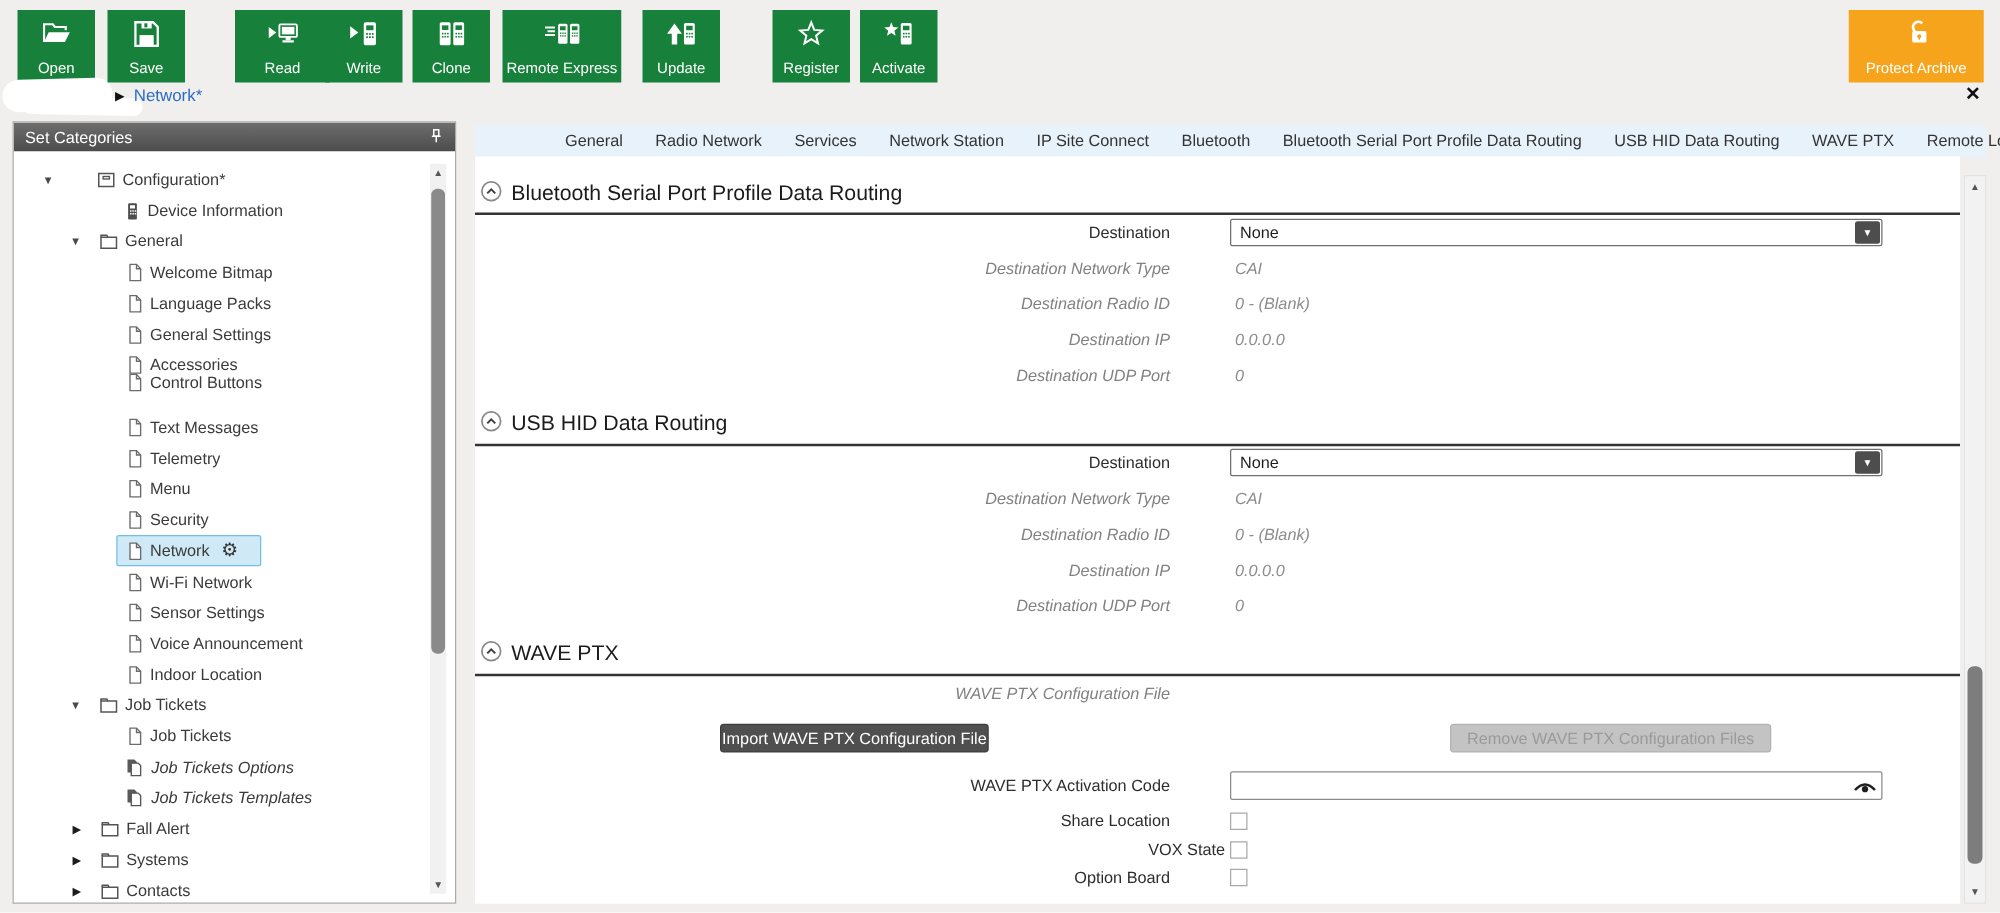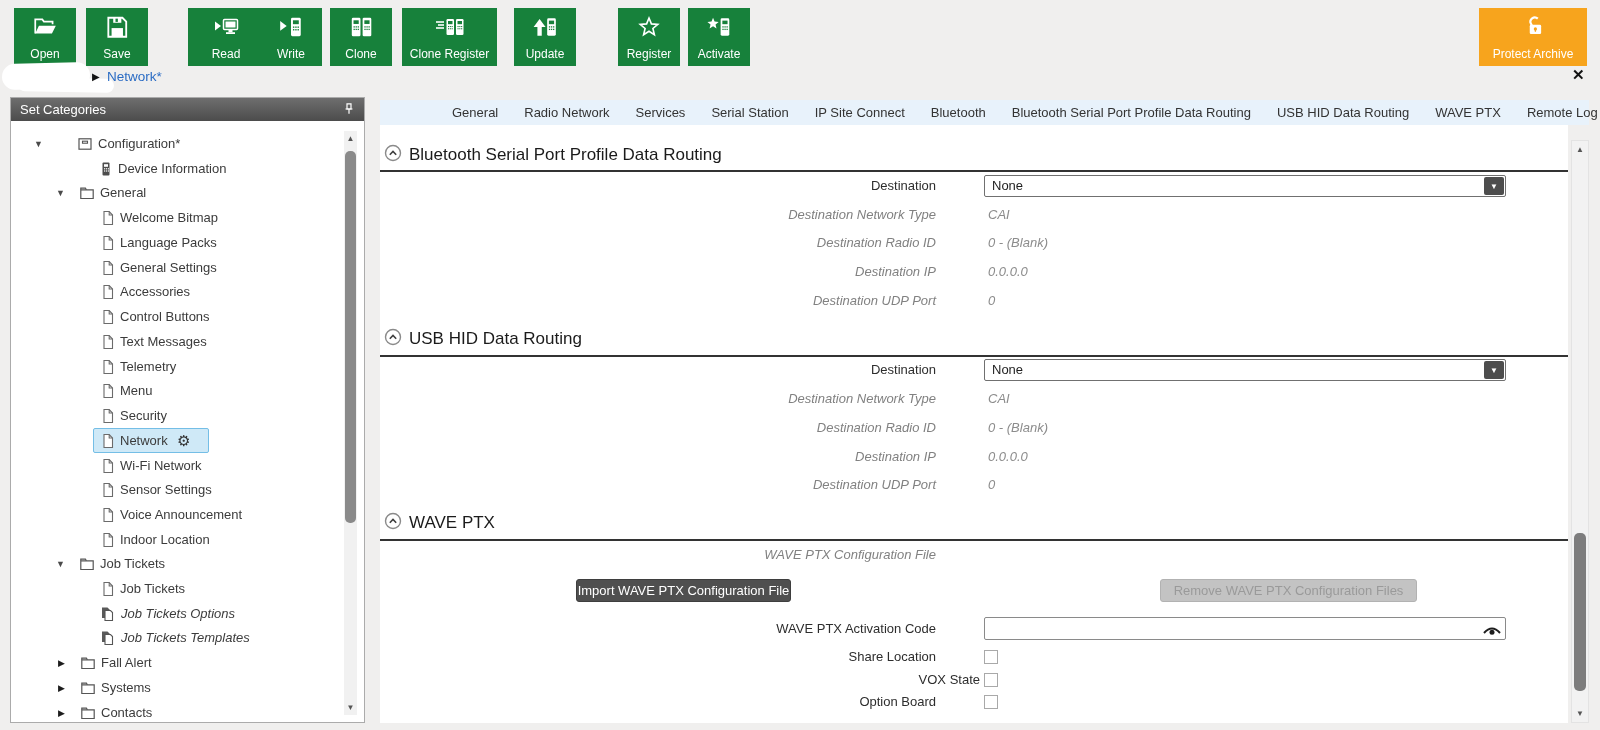--- a/index.html
+++ b/index.html
@@ -176,21 +176,21 @@
           <g fill="#17813B">
             <rect x="22.5" y="11" width="1.1" height="1.1"></rect>
             <rect x="24.3" y="11" width="1.1" height="1.1"></rect>
             <rect x="26.1" y="11" width="1.1" height="1.1"></rect>
             <rect x="22.5" y="13.2" width="1.1" height="1.1"></rect>
             <rect x="24.3" y="13.2" width="1.1" height="1.1"></rect>
             <rect x="26.1" y="13.2" width="1.1" height="1.1"></rect>
           </g>
         </svg>
       </span>
-    <span class="blabel">Clone Register</span>
+    <span class="blabel">Remote Express</span>
   </div>
   <div class="tbtn" style="left:514px;width:62px;">
     <span class="bicon">
         <svg width="26" height="26" viewBox="0 0 24 24">
           <path d="M7 20v-8H3.5L9 4.5 14.5 12H11v8z" fill="#fff" transform="translate(-2,0)"></path>
           <rect x="14" y="4" width="8" height="16" rx="1.2" fill="#fff"></rect>
           <rect x="15.6" y="6.1" width="4.8" height="3.3" fill="#17813B"></rect>
           <g fill="#17813B">
             <rect x="15.6" y="11.3" width="1.2" height="1.2"></rect>
             <rect x="17.5" y="11.3" width="1.2" height="1.2"></rect>
@@ -308,21 +308,21 @@
           </svg></span>
       <span class="tl" style="left:109px;">General Settings</span>
     </div>
     <div class="trow" style="top:182px;">
       <span class="ti" style="left:89px;"><svg width="16" height="16" viewBox="0 0 16 16">
             <path d="M4 1.5h5.2L12.5 5v9.5H4z" fill="#fff" stroke="#6b6b6b" stroke-width="1.1"></path>
             <path d="M9.2 1.5V5h3.3" fill="none" stroke="#6b6b6b" stroke-width="1.1"></path>
           </svg></span>
       <span class="tl" style="left:109px;">Accessories</span>
     </div>
-    <div class="trow" style="top:207px;">
+    <div class="trow" style="top:196px;">
       <span class="ti" style="left:89px;"><svg width="16" height="16" viewBox="0 0 16 16">
             <path d="M4 1.5h5.2L12.5 5v9.5H4z" fill="#fff" stroke="#6b6b6b" stroke-width="1.1"></path>
             <path d="M9.2 1.5V5h3.3" fill="none" stroke="#6b6b6b" stroke-width="1.1"></path>
           </svg></span>
       <span class="tl" style="left:109px;">Control Buttons</span>
     </div>
     <div class="trow" style="top:232px;">
       <span class="ti" style="left:89px;"><svg width="16" height="16" viewBox="0 0 16 16">
             <path d="M4 1.5h5.2L12.5 5v9.5H4z" fill="#fff" stroke="#6b6b6b" stroke-width="1.1"></path>
             <path d="M9.2 1.5V5h3.3" fill="none" stroke="#6b6b6b" stroke-width="1.1"></path>
@@ -447,21 +447,21 @@
       <span class="sarr" style="bottom:3px;">▼</span>
     </div>
   </div>
 
   <div class="mainwhite"></div>
 
   <div class="tabstrip">
     <span class="tab">General</span>
     <span class="tab">Radio Network</span>
     <span class="tab">Services</span>
-    <span class="tab">Serial Station</span>
+    <span class="tab">Network Station</span>
     <span class="tab">IP Site Connect</span>
     <span class="tab">Bluetooth</span>
     <span class="tab">Bluetooth Serial Port Profile Data Routing</span>
     <span class="tab">USB HID Data Routing</span>
     <span class="tab">WAVE PTX</span>
     <span class="tab">Remote Log</span>
   </div>
 
   <div class="sechead" style="top:145px;">
     <span><svg width="18" height="18" viewBox="0 0 18 18">

